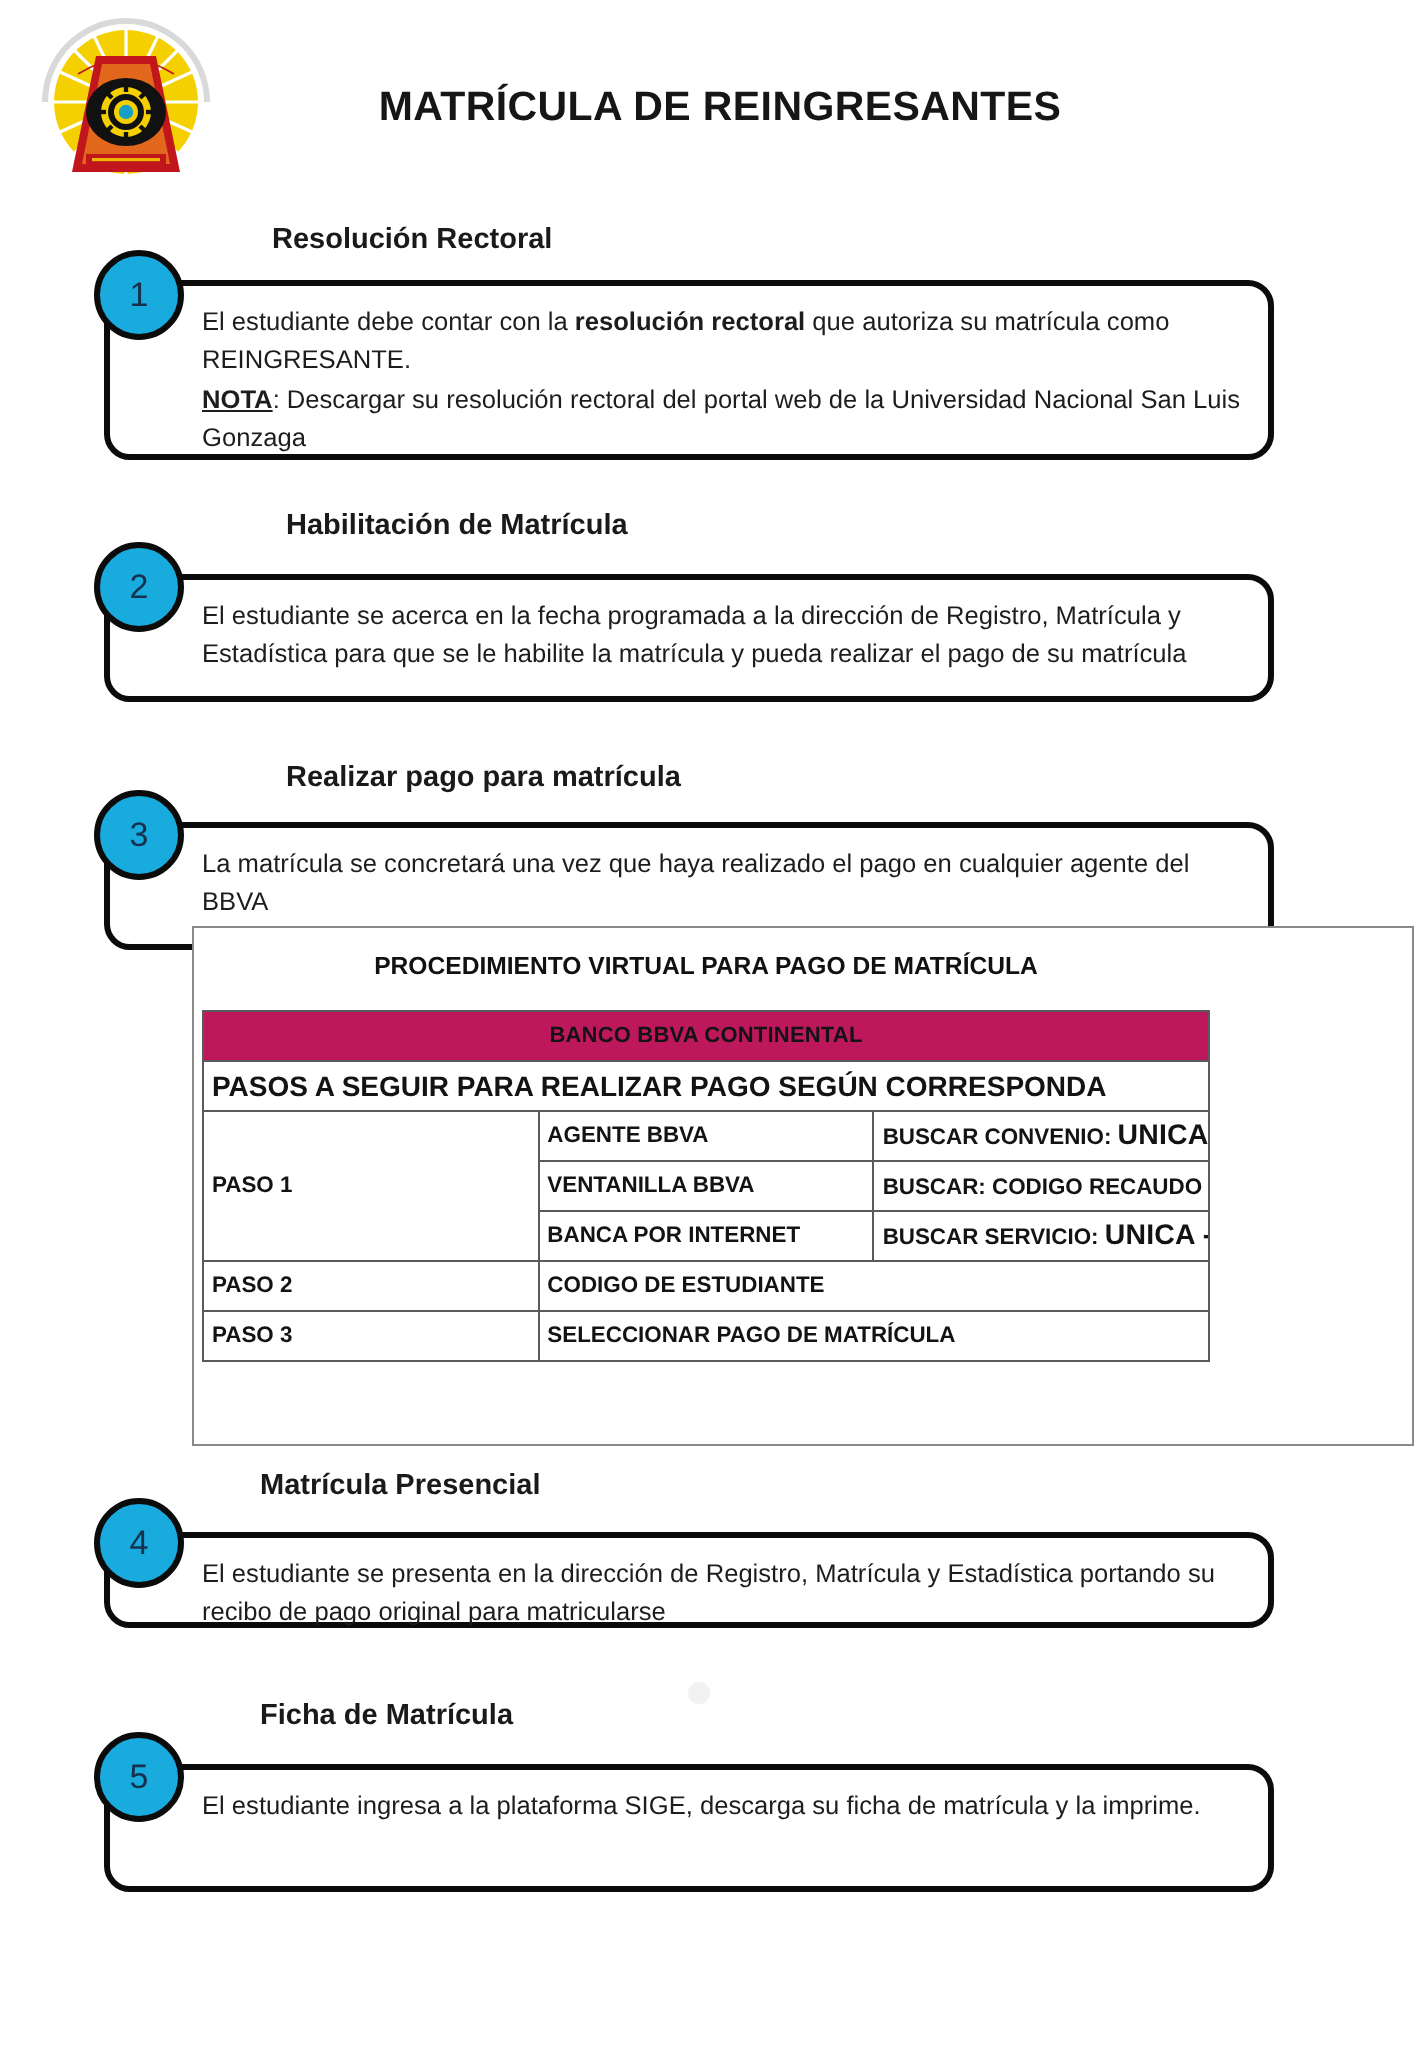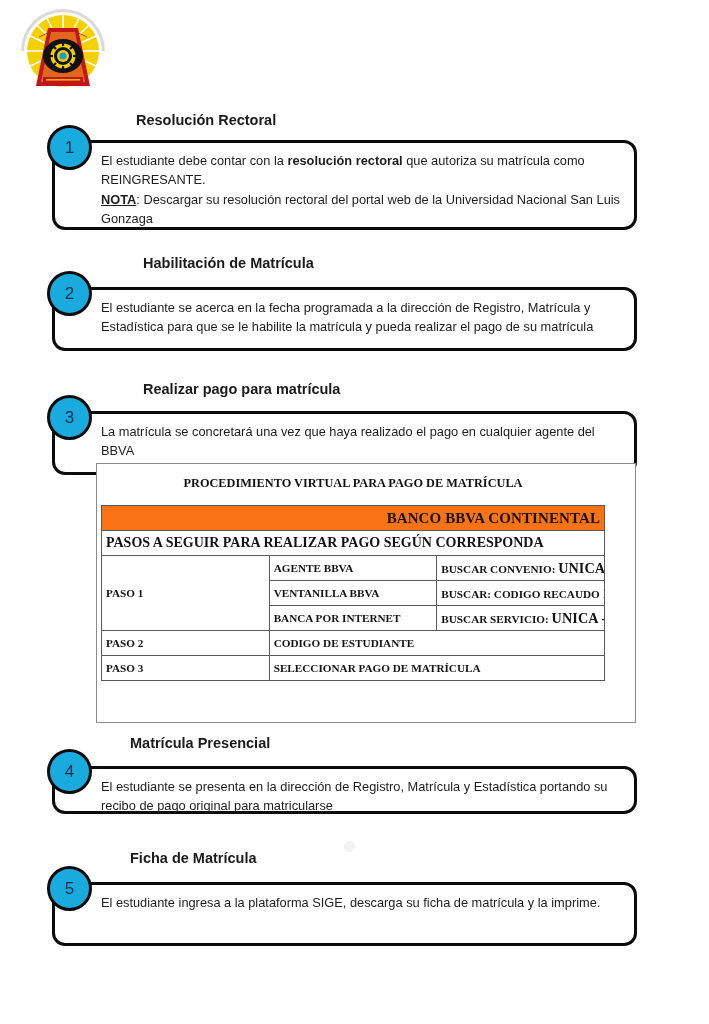--- a/index.html
+++ b/index.html
@@ -93,26 +93,25 @@
     align-items: center;
     justify-content: center;
     z-index: 5;
   }
 
   
   .pay-panel {
     position: absolute;
     left: 96px;
     top: 463px;
-    width: 540px;
+    width: 611px;
     height: 260px;
     border: 1.2px solid #8a8a8a;
     background: #ffffff;
     box-sizing: border-box;
-    font-family: Liberation Serif, serif;
   }
   .pay-title {
     position: absolute;
     left: 0; top: 12px;
     width: 512px;
     text-align: center;
     font-size: 12.3px;
     font-weight: bold;
     color: #111;
   }
@@ -129,24 +128,24 @@
     border: 1px solid #5a5a5a;
     padding: 2px 4px;
     font-weight: bold;
     color: #131313;
     vertical-align: middle;
     height: 20px;
     overflow: hidden;
     white-space: nowrap;
   }
   td.bank-head {
-    background: #f97316;
+    background: #be185d;
     color: #0d2b47;
-    text-align: right;
-    font-size: 15px;
+    text-align: center;
+    font-size: 11px;
     height: 22px;
     letter-spacing: 0.1px;
   }
   td.subhead { font-size: 14px; }
   td.paso { width: 62px; }
   td.chan { width: 135px; }
   td.big { font-weight: bold; }
   td.big .hl {
     font-size: 14.2px;
     font-weight: bold;
@@ -224,20 +223,21 @@
         <rect x="29" y="73" width="34" height="1.6" opacity="0.85"></rect>
       </g>
 
       <g fill="#2b2b2b">
         <path d="M46 3 A42 42 0 0 1 88 45 L85 45 A39 39 0 0 0 46 6 Z" opacity="0.18"></path>
         <path d="M46 3 A42 42 0 0 0 4 45 L7 45 A39 39 0 0 1 46 6 Z" opacity="0.18"></path>
       </g>
     </svg>
   </div>
 
+  <div class="doc-title">MATRÍCULA DE REINGRESANTES</div>
 </div>
 
 <div class="step" style="top:112px;">
   <div class="step-heading" style="left:136px;">Resolución Rectoral</div>
   <div class="step-box" style="top:28px; height:90px;">
     <div class="step-body">El estudiante debe contar con la <b>resolución rectoral</b> que autoriza su matrícula como REINGRESANTE.<br><u>NOTA</u>: Descargar su resolución rectoral del portal web de la Universidad Nacional San Luis Gonzaga</div>
   </div>
   <div class="step-circle" style="top:13px;">1</div>
 </div>
 

